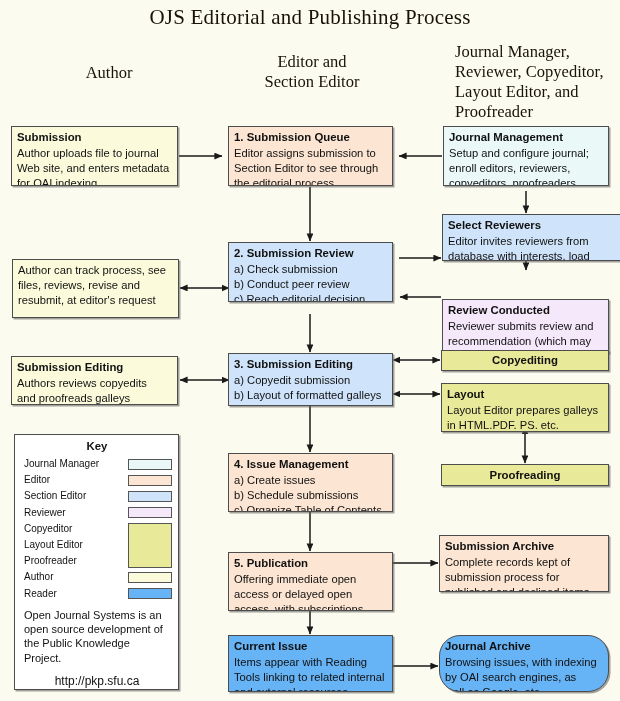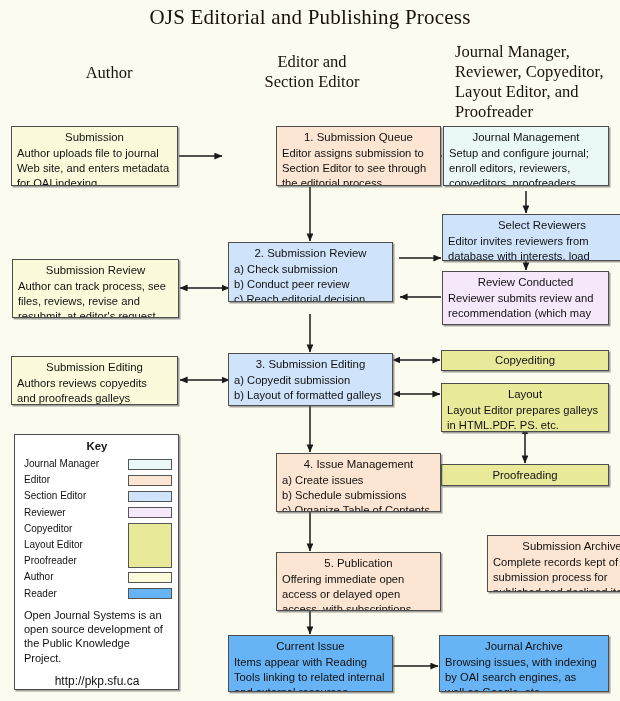--- a/index.html
+++ b/index.html
@@ -52,43 +52,42 @@
     border: 1px solid #4d4d4d;
     box-shadow: 1.5px 1.5px 0 rgba(90,90,90,0.55);
     font-size: 11.2px;
     line-height: 1.33;
     color: #111;
     padding: 3px 5px 2px 5px;
     overflow: hidden;
   }
   .box .b-title {
     display: block;
-    font-weight: normal;
-    text-align: center;
+    font-weight: bold;
     font-size: 11.4px;
     margin-bottom: 1px;
   }
   .box .b-body {
     display: block;
     text-align: left;
     white-space: pre-line;
   }
   .box.only-title {
     display: flex;
     align-items: center;
     justify-content: center;
   }
   .box.only-title .b-title { margin-bottom: 0; }
 
   
   .fill-author   { background: #fbfbdc; }
-  .fill-editor   { background: #fce5d2; margin-left: 48px; }
+  .fill-editor   { background: #fce5d2; }
   .fill-section  { background: #cfe4fa; }
   .fill-manager  { background: #eaf8f8; }
-  .fill-reviewer { background: #f6e8fb; }
+  .fill-reviewer { background: #f6e8fb; margin-top: 28px; }
   .fill-staff    { background: #e9e99a; }
   .fill-reader   { background: #66b3f5; }
 
   
   #key-box {
     position: absolute;
     left: 14px;
     top: 434px;
     width: 165px;
     height: 256px;
@@ -226,21 +225,20 @@
   </div>
 
   <div class="box fill-section" style="left:228px; top:242px; width:165px; height:60px;">
     <span class="b-title">2. Submission Review</span>
     <span class="b-body">a) Check submission
 b) Conduct peer review
 c) Reach editorial decision</span>
   </div>
 
   <div class="box fill-author" style="left:12px; top:259px; width:167px; height:59px;">
-    <span class="b-title">Submission Review</span>
     <span class="b-body">Author can track process, see
 files, reviews, revise and
 resubmit, at editor's request</span>
   </div>
 
   <div class="box fill-reviewer" style="left:442px; top:271px; width:167px; height:54px;">
     <span class="b-title">Review Conducted</span>
     <span class="b-body">Reviewer submits review and
 recommendation (which may
 be rated by editor)</span>
@@ -294,21 +292,21 @@
 published and declined items</span>
   </div>
 
   <div class="box fill-reader" style="left:228px; top:635px; width:165px; height:57px;">
     <span class="b-title">Current Issue</span>
     <span class="b-body">Items appear with Reading
 Tools linking to related internal
 and external resources</span>
   </div>
 
-  <div class="box fill-reader" style="left:439px; top:635px; width:170px; height:57px;">
+  <div class="box fill-reader" style="left:439px; top:635px; width:170px; height:57px;border-radius:21px;">
     <span class="b-title">Journal Archive</span>
     <span class="b-body">Browsing issues, with indexing
 by OAI search engines, as
 well as Google, etc.</span>
   </div>
 
   <div id="key-box">
     <div id="key-title">Key</div>
     <div class="key-rows" id="key-rows">
         <div class="key-row"><span>Journal Manager</span><span class="swatch single" style="background: rgb(234, 248, 248);"></span></div>

